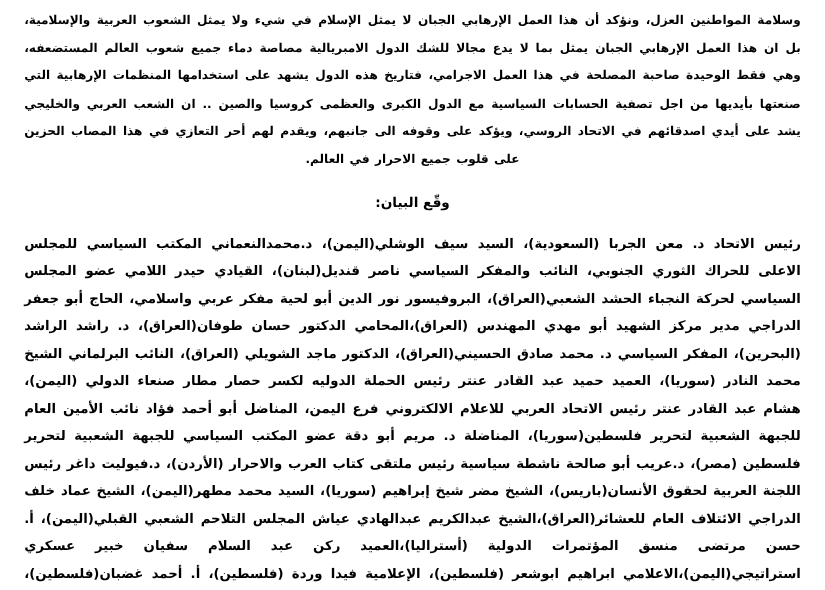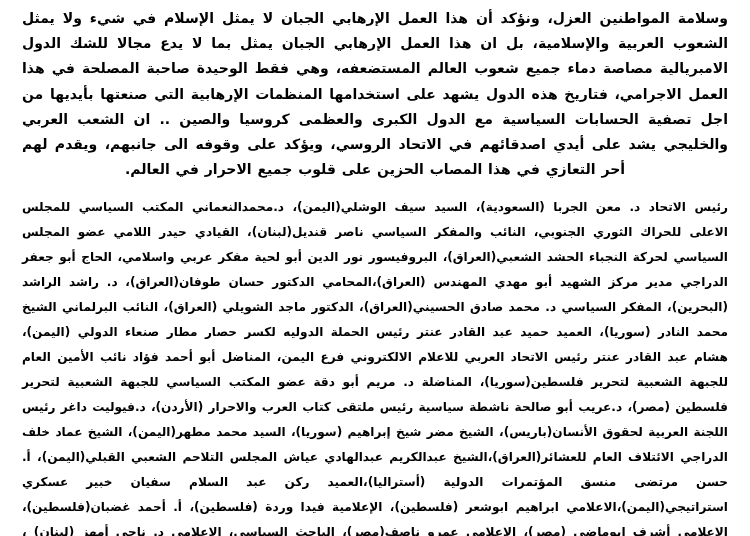--- a/index.html
+++ b/index.html
@@ -21,21 +21,21 @@
     box-sizing: border-box;
     padding: 4px 22px 0 22px;
     background: #ffffff;
     direction: rtl;
   }
   .para {
     direction: rtl;
     text-align: justify;
     text-align-last: center;
     font-weight: bold;
-    font-size: 14px;
+    font-size: 11px;
     line-height: 25.2px;
     letter-spacing: 0px;
     word-spacing: 1px;
     margin: 0;
   }
   .para-intro {
     margin-top: 2px;
   }
   .signed-label {
     direction: rtl;
@@ -54,16 +54,17 @@
     text-align-last: center;
   }
 </style>
 </head>
 <body>
 
 <div class="page">
 
   <p class="para para-intro">وسلامة المواطنين العزل، ونؤكد أن هذا العمل الإرهابي الجبان لا يمثل الإسلام في شيء ولا يمثل الشعوب العربية والإسلامية، بل ان هذا العمل الإرهابي الجبان يمثل بما لا يدع مجالا للشك الدول الامبريالية مصاصة دماء جميع شعوب العالم المستضعفه، وهي فقط الوحيدة صاحبة المصلحة في هذا العمل الاجرامي، فتاريخ هذه الدول يشهد على استخدامها المنظمات الإرهابية التي صنعتها بأيديها من اجل تصفية الحسابات السياسية مع الدول الكبرى والعظمى كروسيا والصين .. ان الشعب العربي والخليجي يشد على أيدي اصدقائهم في الاتحاد الروسي، ويؤكد على وقوفه الى جانبهم، ويقدم لهم أحر التعازي في هذا المصاب الحزين على قلوب جميع الاحرار في العالم.</p>
 
+  <p class="signed-label">وقّع البيان:</p>
 
   <p class="para para-signatories">رئيس الاتحاد د. معن الجربا (السعودية)، السيد سيف الوشلي(اليمن)، د.محمدالنعماني المكتب السياسي للمجلس الاعلى للحراك الثوري الجنوبي، النائب والمفكر السياسي ناصر قنديل(لبنان)، القيادي حيدر اللامي عضو المجلس السياسي لحركة النجباء الحشد الشعبي(العراق)، البروفيسور نور الدين أبو لحية مفكر عربي واسلامي، الحاج أبو جعفر الدراجي مدير مركز الشهيد أبو مهدي المهندس (العراق)،المحامي الدكتور حسان طوفان(العراق)، د. راشد الراشد (البحرين)، المفكر السياسي د. محمد صادق الحسيني(العراق)، الدكتور ماجد الشويلي (العراق)، النائب البرلماني الشيخ محمد النادر (سوريا)، العميد حميد عبد القادر عنتر رئيس الحملة الدوليه لكسر حصار مطار صنعاء الدولي (اليمن)، هشام عبد القادر عنتر رئيس الاتحاد العربي للاعلام الالكتروني فرع اليمن، المناضل أبو أحمد فؤاد نائب الأمين العام للجبهة الشعبية لتحرير فلسطين(سوريا)، المناضلة د. مريم أبو دقة عضو المكتب السياسي للجبهة الشعبية لتحرير فلسطين (مصر)، د.عريب أبو صالحة ناشطة سياسية رئيس ملتقى كتاب العرب والاحرار (الأردن)، د.فيوليت داغر رئيس اللجنة العربية لحقوق الأنسان(باريس)، الشيخ مضر شيخ إبراهيم (سوريا)، السيد محمد مطهر(اليمن)، الشيخ عماد خلف الدراجي الائتلاف العام للعشائر(العراق)،الشيخ عبدالكريم عبدالهادي عياش المجلس التلاحم الشعبي القبلي(اليمن)، أ. حسن مرتضى منسق المؤتمرات الدولية (أستراليا)،العميد ركن عبد السلام سفيان خبير عسكري استراتيجي(اليمن)،الاعلامي ابراهيم ابوشعر (فلسطين)، الإعلامية فيدا وردة (فلسطين)، أ. أحمد غضبان(فلسطين)، الإعلامي أشرف ابوماضي (مصر)، الإعلامي عمرو ناصف(مصر)، الباحث السياسي، الإعلامي د. ناجي أمهز (لبنان) ، الإعلامي والكاتب احمد ناصر الشريف (اليمن)، الإعلامي د. ماجد احمد الوشلي (اليمن)، أ. عماد الشمالي (سوريا)، أ. وليد المفتي ناشط سياسي (بريطانيا)، أ.أميرعباس شرف الدين ناشط سياسي (بريطانيا)، أ. عمار النعماني الحراك الثوري الجنوبي (بريطانيا)، أ. راشد حكم</p>
 
 </div>
 
 </body></html>

